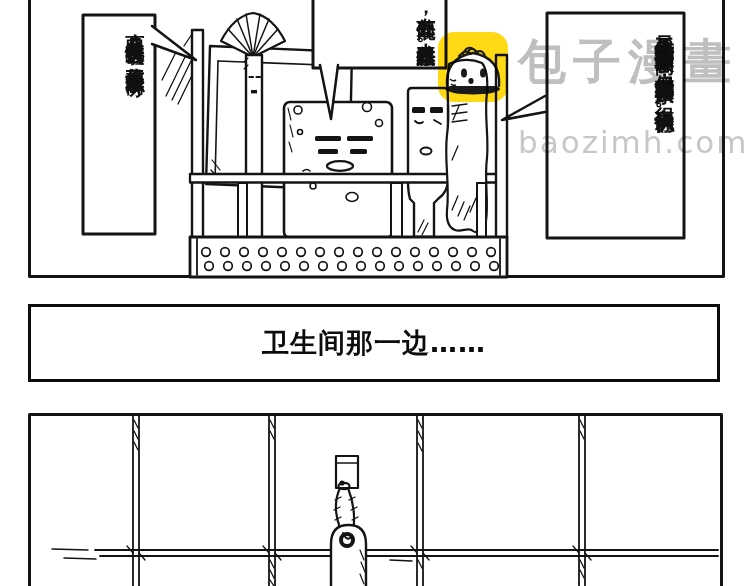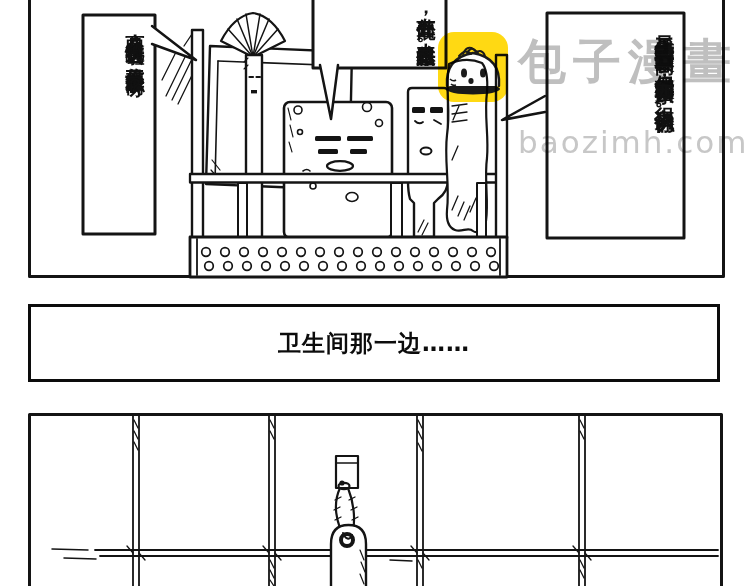--- a/index.html
+++ b/index.html
@@ -21,21 +21,21 @@
   .vtext.b1{left:86px;top:21px;width:66px;height:207px;font-size:19px;line-height:32px;letter-spacing:1.4px;}
   .vtext.b2{left:317px;top:3px;width:125px;height:63px;font-size:19px;line-height:31px;letter-spacing:1.2px;}
   .vtext.b3{left:551px;top:20px;width:129px;height:211px;font-size:19.5px;line-height:32px;letter-spacing:1.2px;}
   .caption-panel{
     position:absolute;z-index:2;
     left:28px;top:304px;width:692px;height:78px;
     background:#fff;border:3px solid #0c0c0c;box-sizing:border-box;
     display:flex;align-items:center;justify-content:center;
   }
   .caption-panel .caption{
-    font-size:23px;font-weight:bold;color:#0c0c0c;letter-spacing:1px;
+    font-size:27px;font-weight:bold;color:#0c0c0c;letter-spacing:1px;
   }
   .watermark{
     position:absolute;z-index:3;left:0;top:0;width:750px;height:586px;
     mix-blend-mode:multiply;pointer-events:none;
   }
   .wm-brand{
     position:absolute;left:518px;top:30px;
     font-size:48px;font-weight:bold;color:#bfbfbf;
     letter-spacing:7px;white-space:nowrap;
   }

